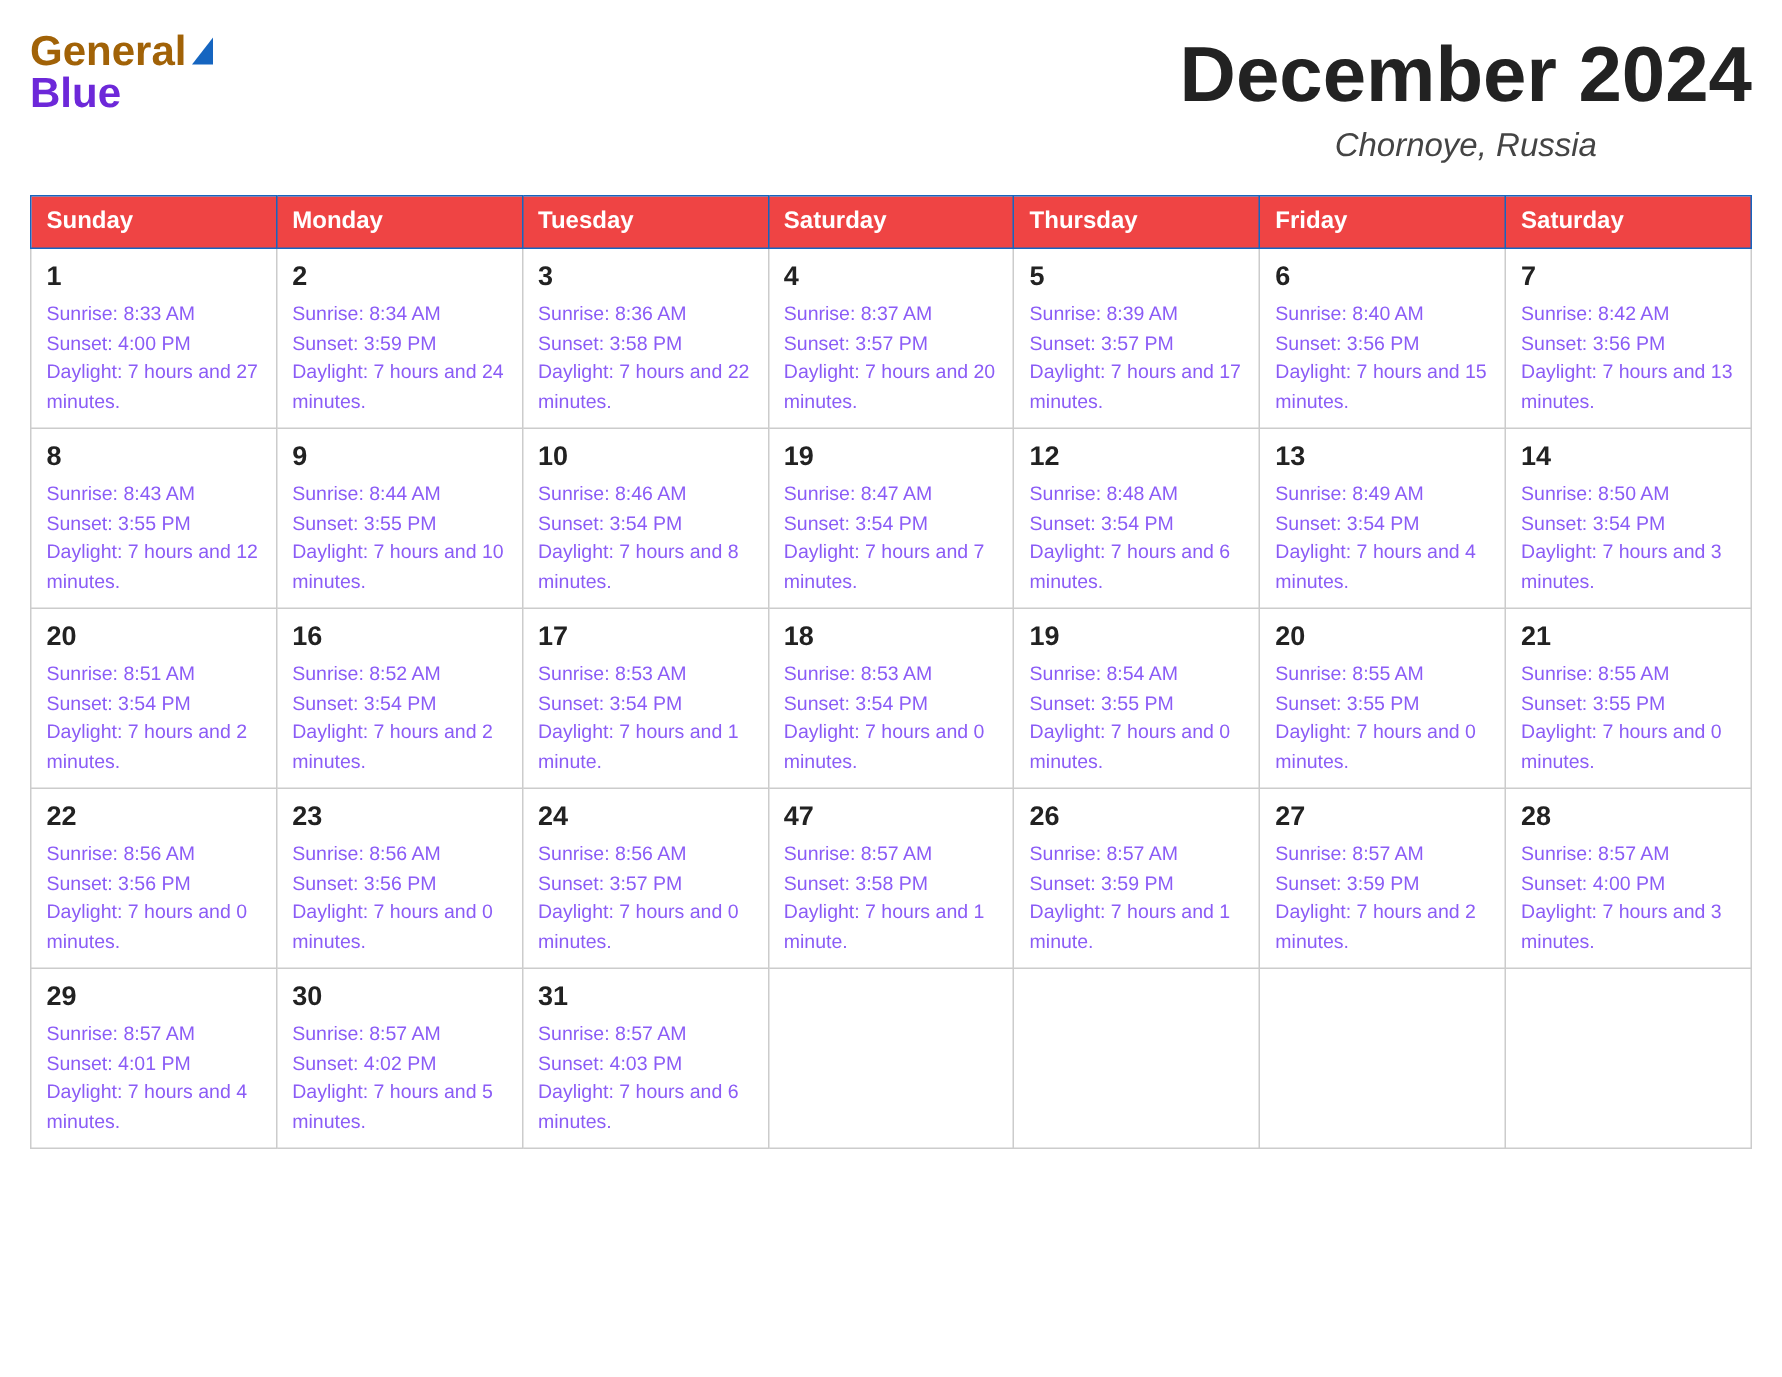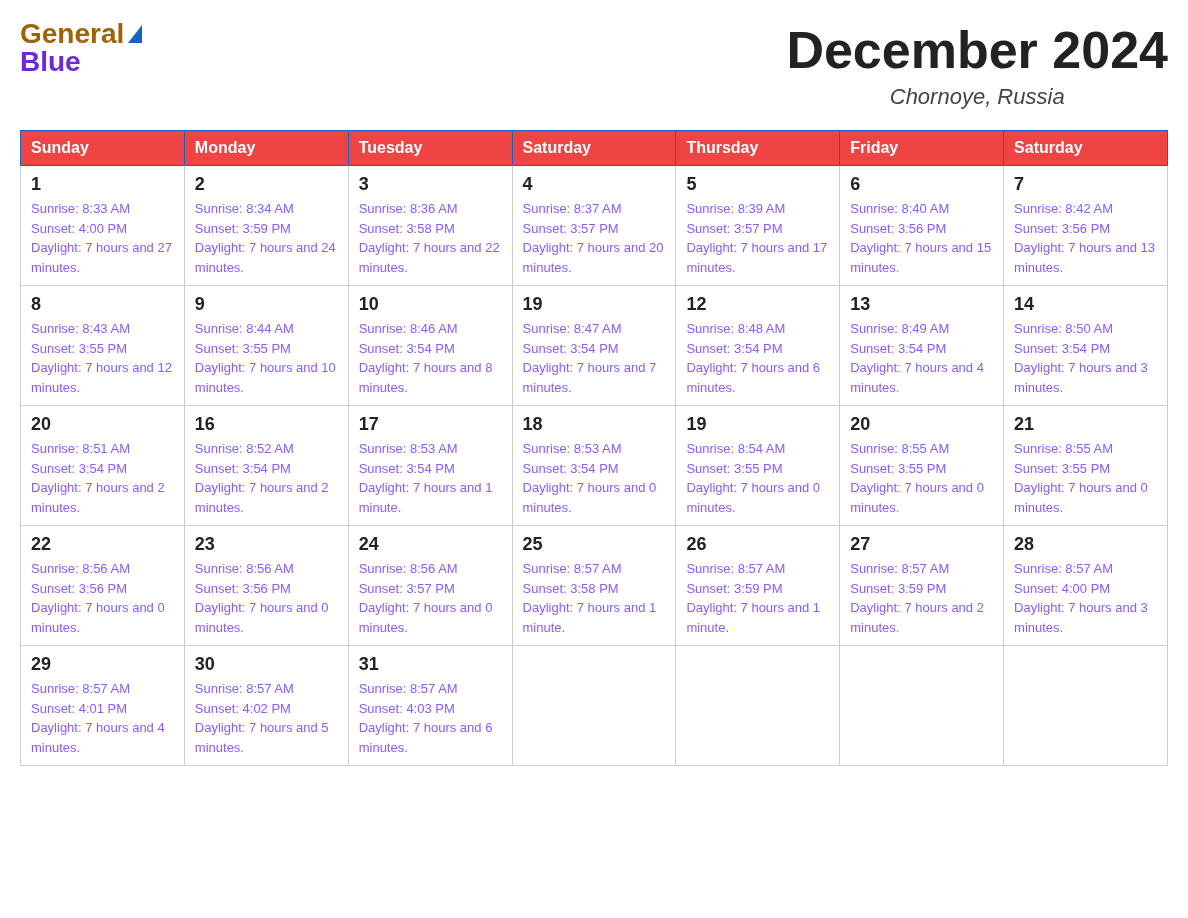--- a/index.html
+++ b/index.html
@@ -233,21 +233,21 @@
         </td>
         <td>
           <span class="day-number">23</span>
           <div class="day-info">Sunrise: 8:56 AM<br>Sunset: 3:56 PM<br>Daylight: 7 hours and 0 minutes.</div>
         </td>
         <td>
           <span class="day-number">24</span>
           <div class="day-info">Sunrise: 8:56 AM<br>Sunset: 3:57 PM<br>Daylight: 7 hours and 0 minutes.</div>
         </td>
         <td>
-          <span class="day-number">25</span>
+          <span class="day-number">47</span>
           <div class="day-info">Sunrise: 8:57 AM<br>Sunset: 3:58 PM<br>Daylight: 7 hours and 1 minute.</div>
         </td>
         <td>
           <span class="day-number">26</span>
           <div class="day-info">Sunrise: 8:57 AM<br>Sunset: 3:59 PM<br>Daylight: 7 hours and 1 minute.</div>
         </td>
         <td>
           <span class="day-number">27</span>
           <div class="day-info">Sunrise: 8:57 AM<br>Sunset: 3:59 PM<br>Daylight: 7 hours and 2 minutes.</div>
         </td>

